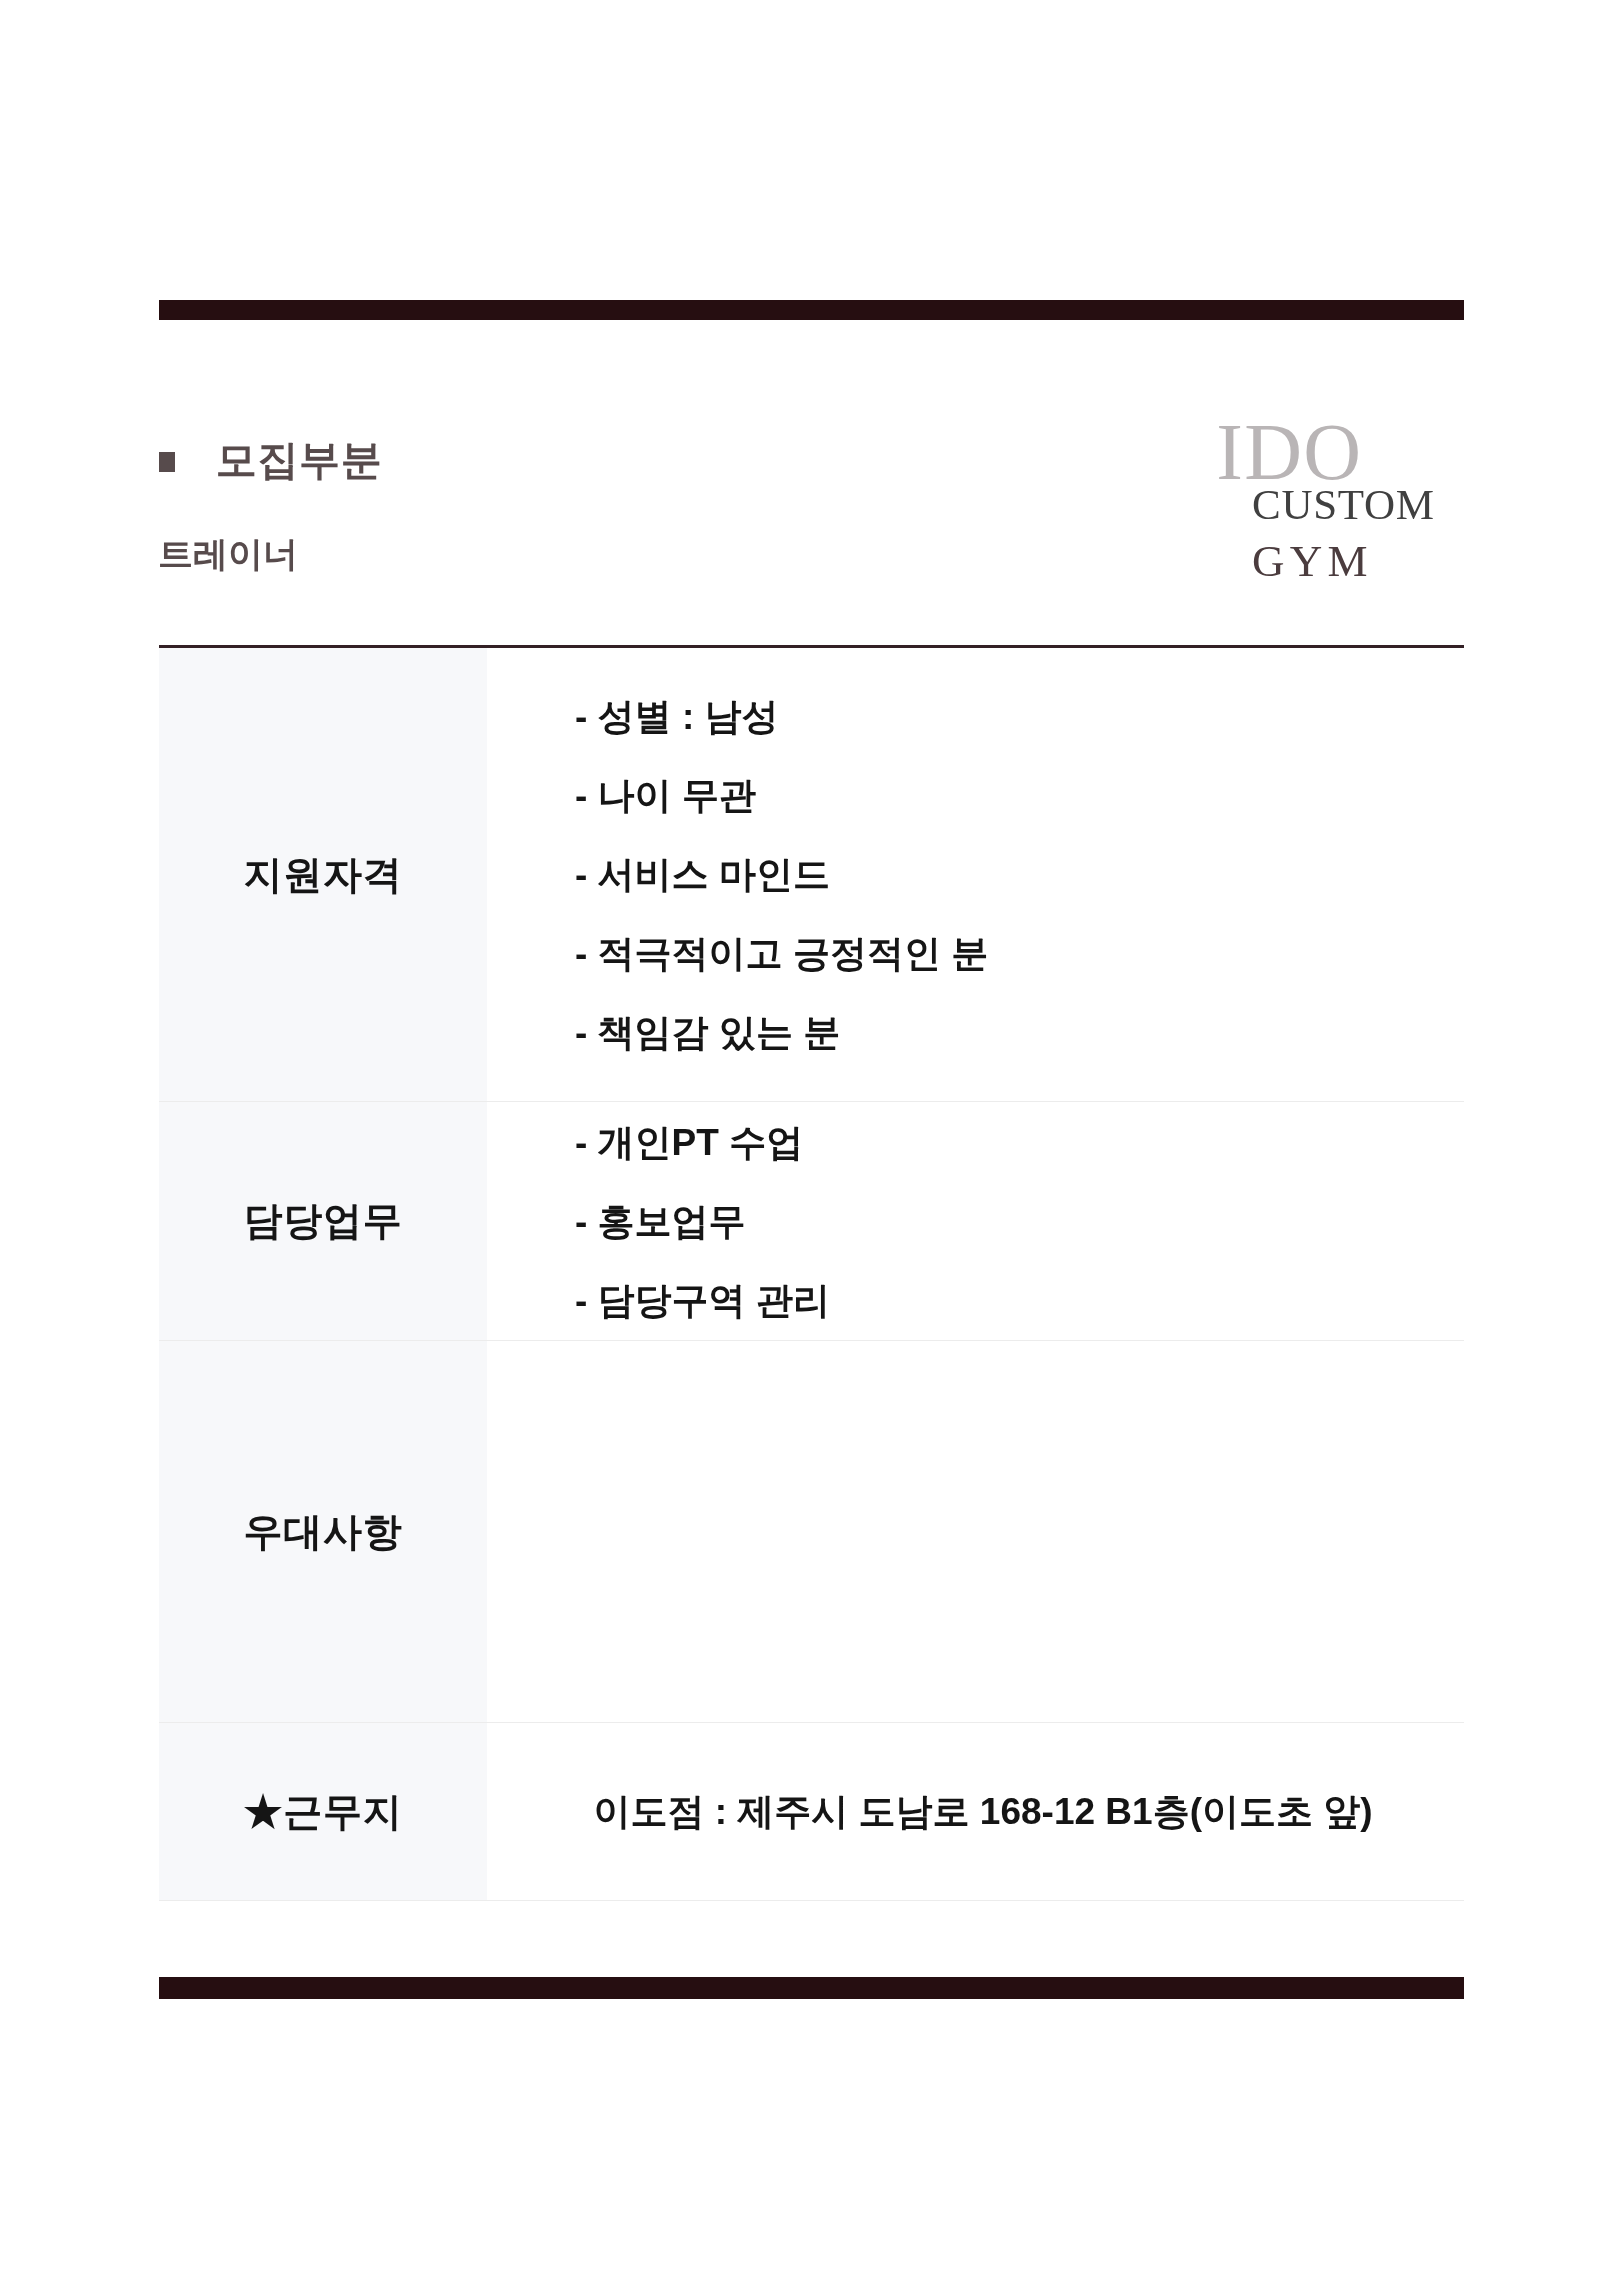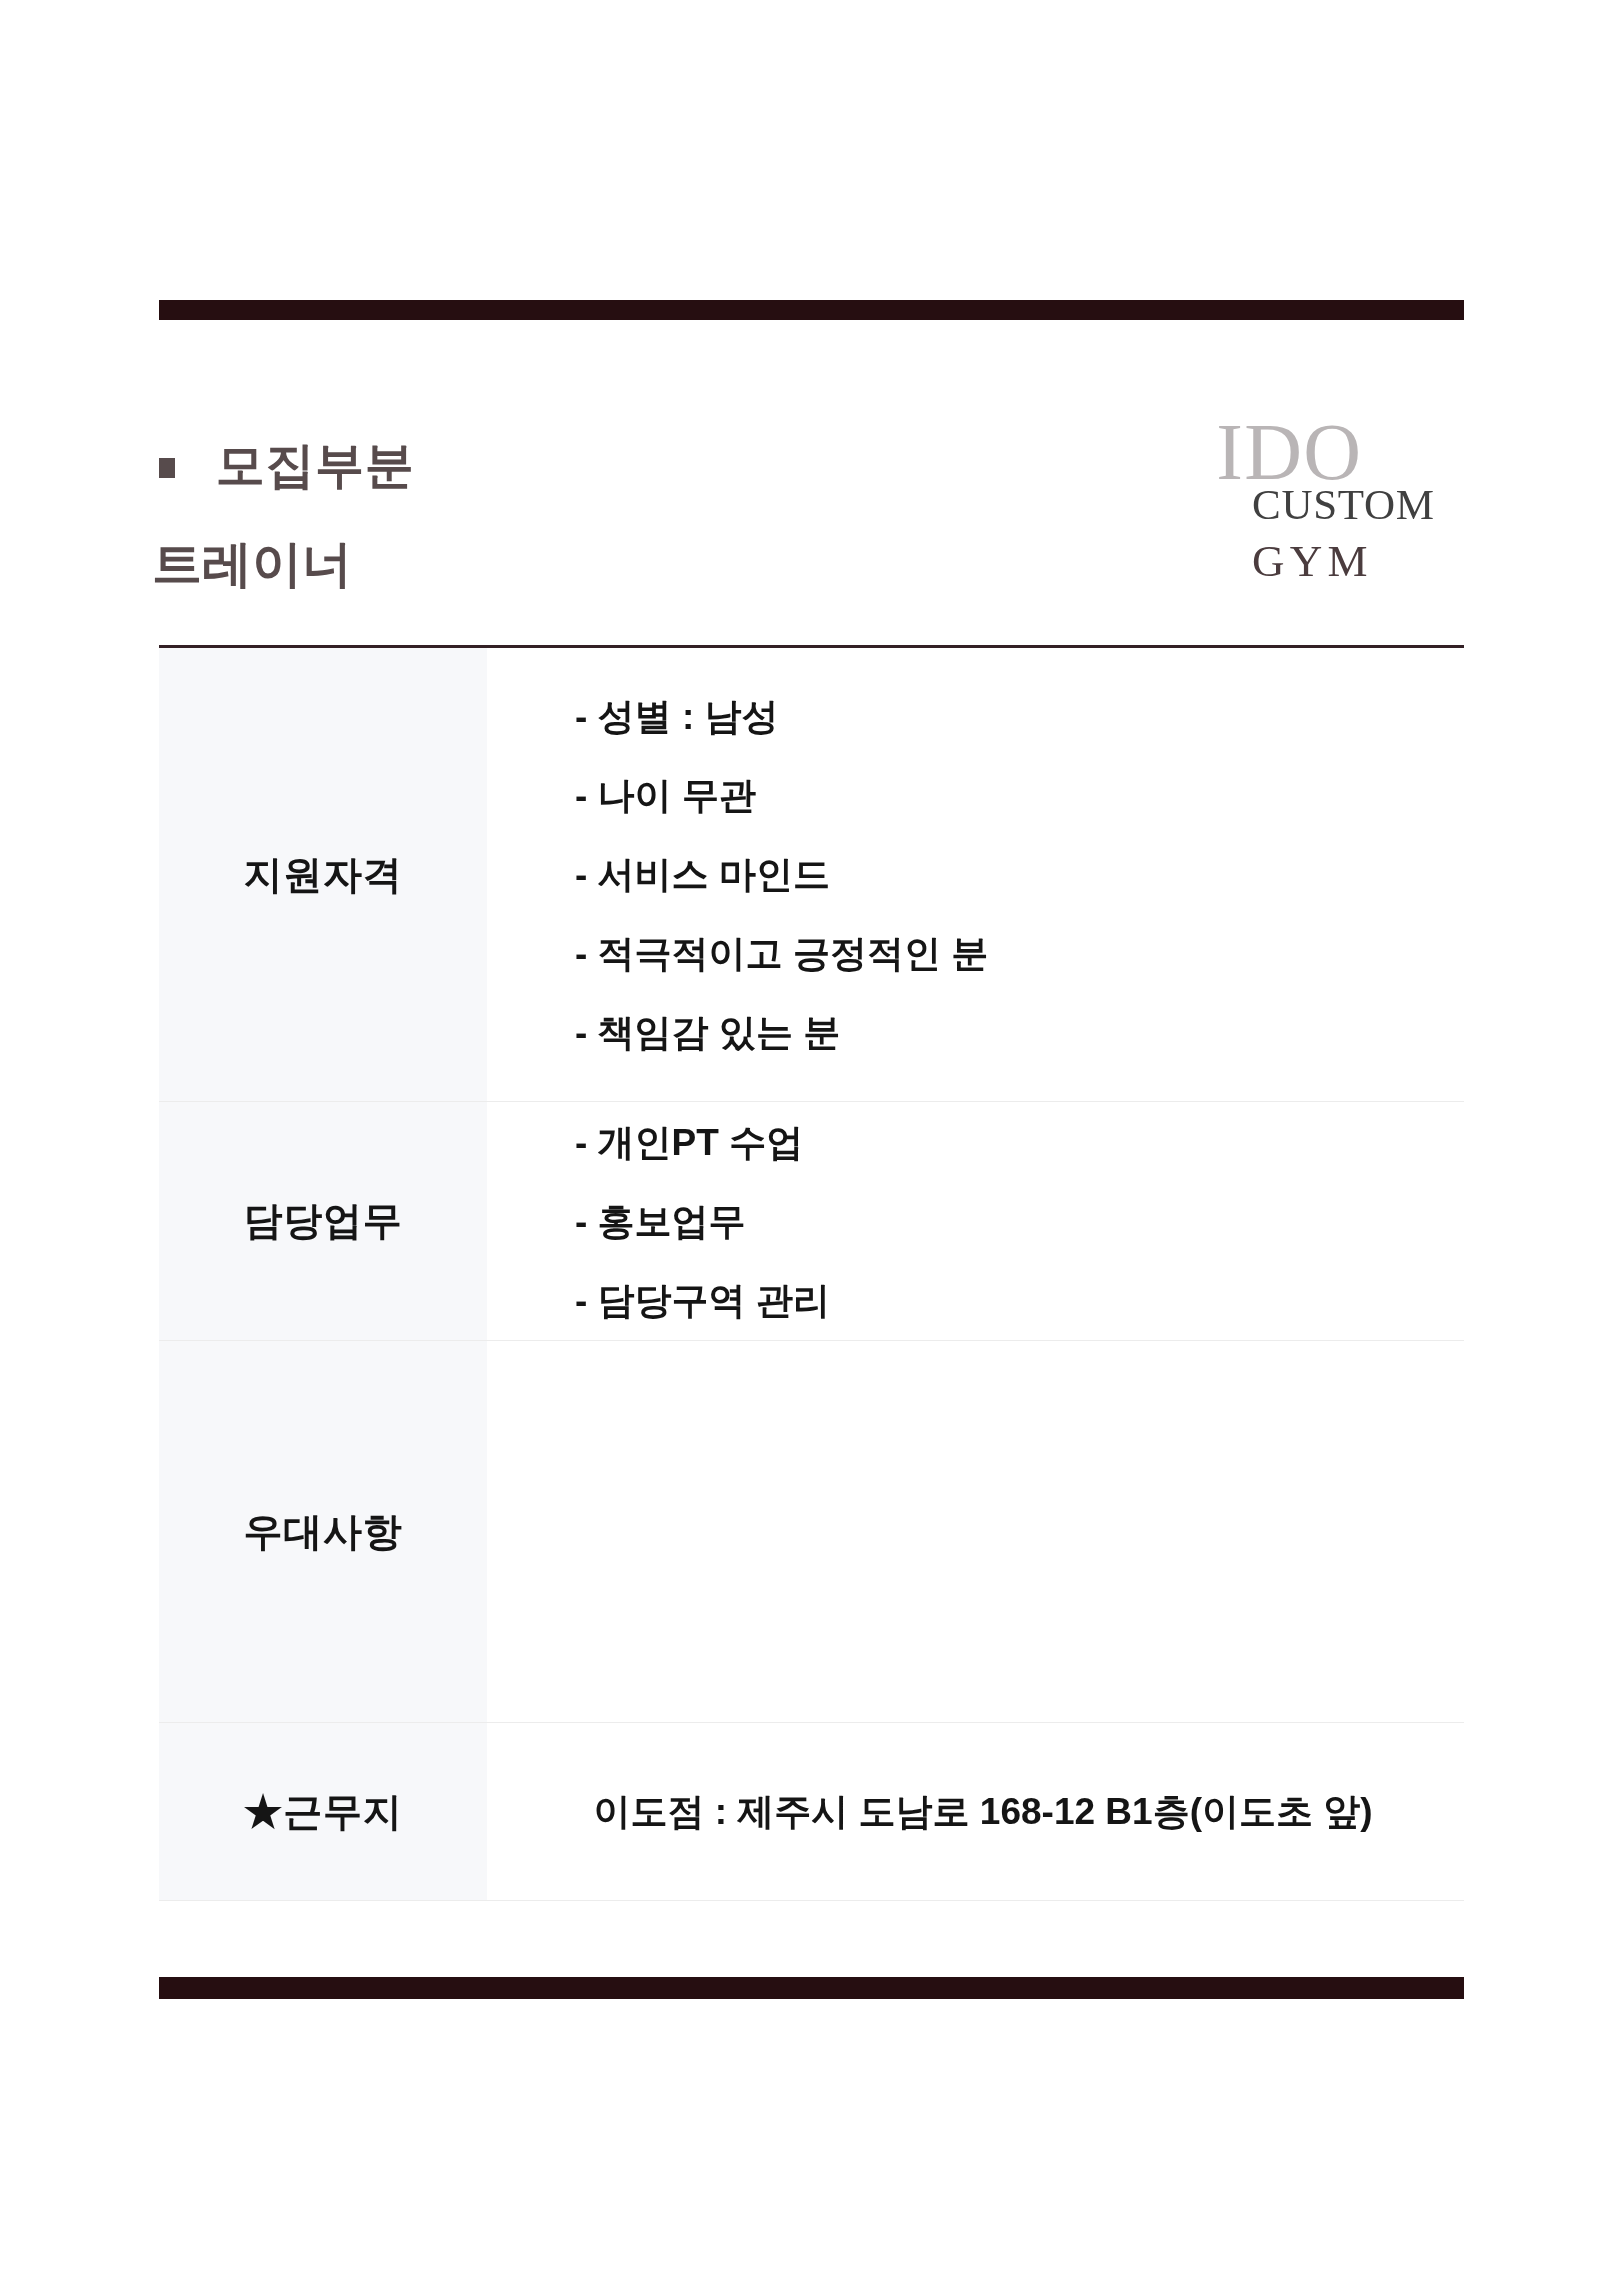--- a/index.html
+++ b/index.html
@@ -21,27 +21,27 @@
     display:flex; align-items:center;
   }
   .bullet{
     display:inline-block;
     width:15.7px; height:20px;
     background:#574b4c;
     margin-right:41px;
     margin-top:3.9px;
   }
   .section-label{
-    font-size:49px; font-weight:700;
+    font-size:41px; font-weight:700;
     color:#574b4c;
     letter-spacing:0.7px;
   }
   .page-title{
-    position:absolute; left:152px; top:531px;
-    font-size:50px; font-weight:700;
+    position:absolute; left:158px; top:531px;
+    font-size:35px; font-weight:700;
     color:#574b4c;
     letter-spacing:0px;
   }
   .logo{
     position:absolute; left:1211px; top:412px;
     width:275px; height:183px;
     font-family:"Liberation Serif", serif;
   }
   .logo-ido{
     position:absolute; left:5.2px; top:0px;

